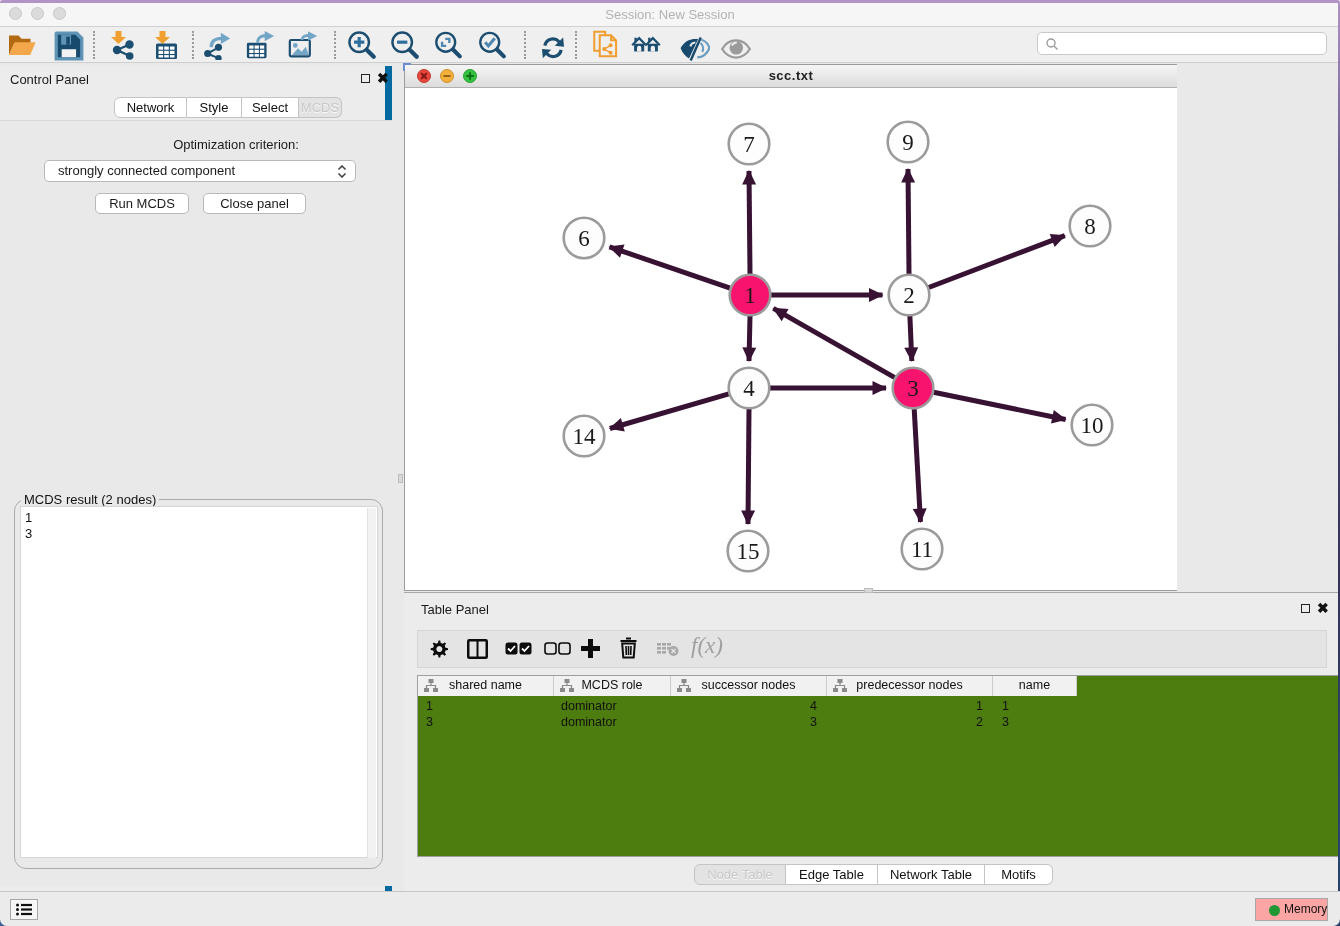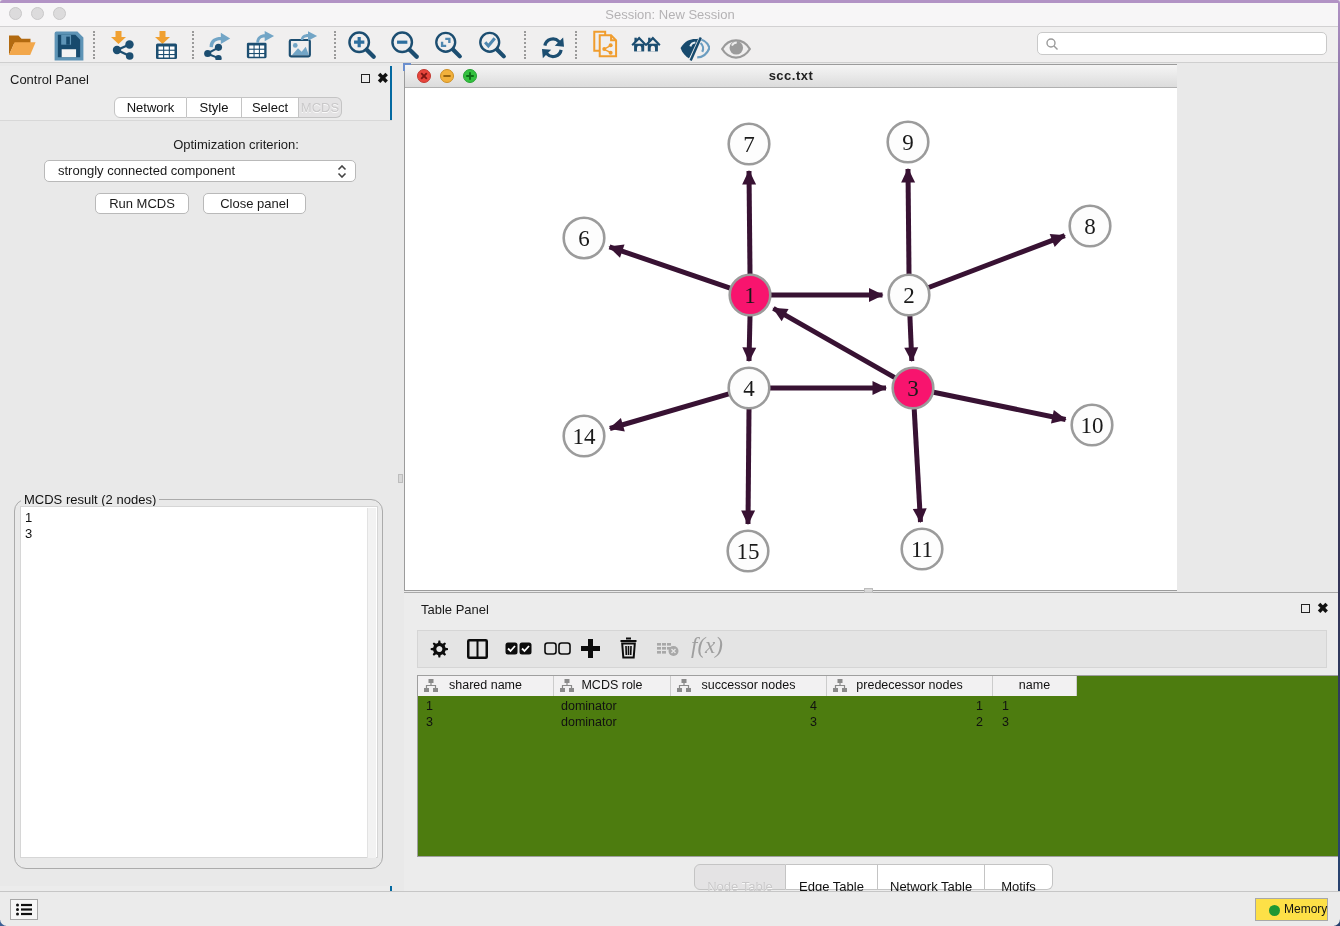--- a/index.html
+++ b/index.html
@@ -13,21 +13,21 @@
 #wintitle { position:absolute; top:4px; left:0; width:100%; text-align:center; color:#b4b2b4; font-size:13px; }
 
 
 #toolbar { position:absolute; left:0; top:27px; width:1340px; height:36px; background:#f0efef; border-bottom:1px solid #cfcfcf; }
 .tbtn { position:absolute; top:3px; width:30px; height:30px; }
 .tsep { position:absolute; top:4px; width:1px; height:28px; background:transparent; border-left:2px dotted #9a9a9a; }
 #searchbox { position:absolute; left:1037px; top:5px; width:290px; height:23px; background:#fff; border:1px solid #c9c9c9; border-radius:5px; }
 #searchbox svg { position:absolute; left:7px; top:4px; }
 
 
-#cpanel { position:absolute; left:0; top:66px; width:392px; height:825px; background:#ececec; border-right:2px solid #0369a1; }
+#cpanel { position:absolute; left:0; top:66px; width:392px; height:825px; background:#ececec; border-right:7px solid #0369a1; }
 #cpanel-title { position:absolute; left:10px; top:6px; font-size:13px; color:#1a1a1a; }
 .panel-max { position:absolute; width:9px; height:9px; border:1.5px solid #222; background:transparent; }
 .panel-x { position:absolute; font-size:14px; font-weight:bold; color:#111; }
 
 .tabgroup { position:absolute; display:flex; }
 .tab { height:21px; line-height:20px; background:#fff; border:1px solid #c4c4c4; border-left:none; padding:0 14px; font-size:13px; text-align:center; color:#111; white-space:nowrap; }
 .tab.first { border-left:1px solid #c4c4c4; border-radius:6px 0 0 6px; }
 .tab.last { border-radius:0 6px 6px 0; }
 .tab.sel { background:#e4e3e4; color:#c9c8c9; text-shadow:0 1px 0 #fafafa; }
 #cp-tabs { left:78px; top:31px;margin-left:36px; } #cp-tabs .tab { padding:0; } #cp-tabs .tab:nth-child(1){width:73px;} #cp-tabs .tab:nth-child(2){width:55px;} #cp-tabs .tab:nth-child(3){width:57px;} #cp-tabs .tab:nth-child(4){width:43px;}
@@ -47,25 +47,25 @@
 #net-title { position:absolute; top:3px; width:100%; text-align:center; font-size:13px; font-weight:bold; color:#222; letter-spacing:0.5px; }
 .light { position:absolute; top:4px; width:14px; height:14px; border-radius:50%; }
 
 
 #tpanel { position:absolute; left:404px; top:592px; width:936px; height:299px; background:#ececec; border-top:1px solid #a8a8a8; }
 #tp-title { position:absolute; left:17px; top:9px; font-size:13px; color:#1a1a1a; }
 #tp-toolbar { position:absolute; left:13px; top:37px; width:910px; height:38px; background:#e4e4e4; border:1px solid #d5d5d5; }
 #tp-table { position:absolute; left:13px; top:82px; width:1058px; height:182px; background:#4d7c0f; border:1px solid #9f9f9f; }
 .th { position:absolute; top:0; height:20px; background:#f2f1f2; border-right:1px solid #cccccc; font-size:12.5px; line-height:19px; text-align:center; color:#111; }
 .trow { position:absolute; font-size:12.5px; height:16px; line-height:16px; color:#111; }
-#tp-tabs { left:290px; top:271px; } #tp-tabs .tab { padding:12px; } #tp-tabs .tab:nth-child(1){width:92px;} #tp-tabs .tab:nth-child(2){width:92px;} #tp-tabs .tab:nth-child(3){width:107px;} #tp-tabs .tab:nth-child(4){width:68px;}
+#tp-tabs { left:290px; top:271px; } #tp-tabs .tab { padding:0; } #tp-tabs .tab:nth-child(1){width:92px;} #tp-tabs .tab:nth-child(2){width:92px;} #tp-tabs .tab:nth-child(3){width:107px;} #tp-tabs .tab:nth-child(4){width:68px;}
 
 #statusbar { position:absolute; left:0; top:891px; width:1340px; height:35px; background:#ebebeb; border-top:1px solid #c6c6c6; border-radius:0 0 7px 7px; z-index:51; }
 #listbtn { position:absolute; left:10px; top:7px; width:28px; height:21px; background:#f7f7f7; border:1px solid #a8a8a8; }
-#membtn { position:absolute; right:12px; top:6px; width:73px; height:23px; background:#fde047; border:1px solid #a8a8a8; font-size:12.5px; line-height:21px; text-align:left; padding-left:28px; font-size:12px; }
+#membtn { position:absolute; right:12px; top:6px; width:73px; height:23px; background:#fca5a5; border:1px solid #a8a8a8; font-size:12.5px; line-height:21px; text-align:left; padding-left:28px; font-size:12px; }
 #memdot { position:absolute; left:13px; top:6px; width:11px; height:11px; border-radius:50%; background:#1f9733; }
 </style>
 </head>
 <body>
 
 <div id="topline"></div>
 <div id="titlebar">
   <div class="tl-circle" style="left:9px;"></div>
   <div class="tl-circle" style="left:31px;"></div>
   <div class="tl-circle" style="left:53px;"></div>

